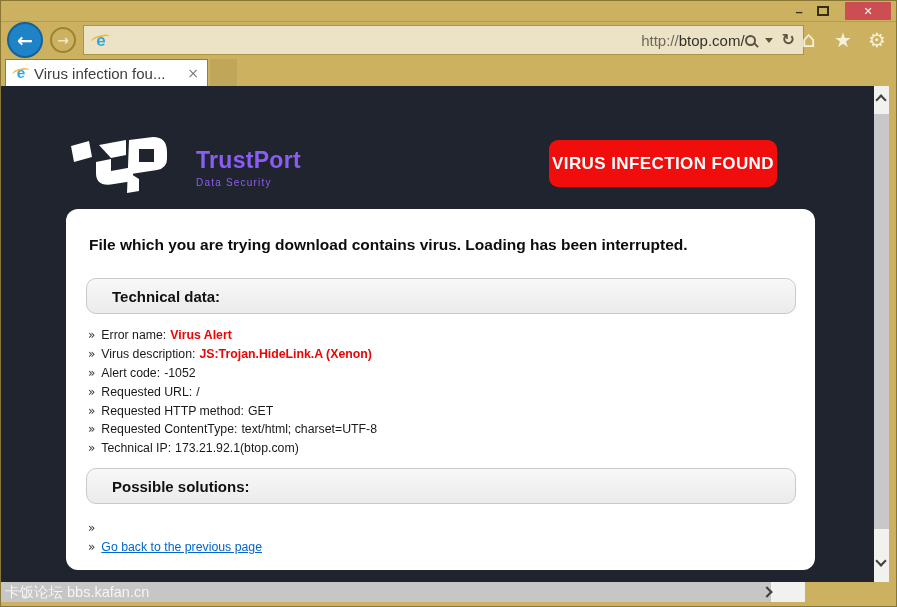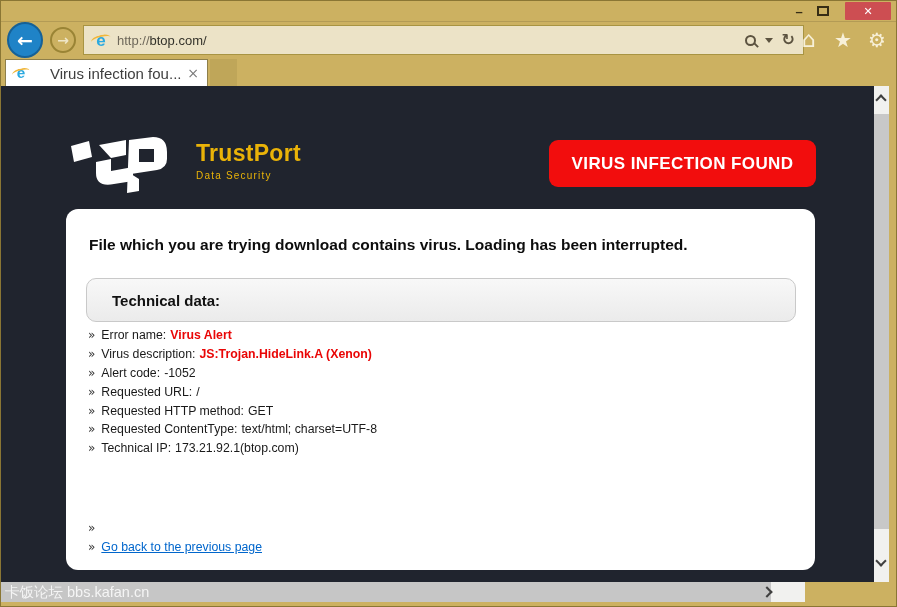--- a/index.html
+++ b/index.html
@@ -31,61 +31,61 @@
   .fwd-btn{ position:absolute; left:49px; top:5px; width:26px; height:26px; border-radius:50%;
             border:2px solid #9a8435; color:#efe6c8; font-size:14px; font-weight:bold;
             display:flex; align-items:center; justify-content:center;
             font-family:"DejaVu Sans","Liberation Sans",sans-serif; }
   .addressbar{ position:absolute; left:82px; top:3px; width:721px; height:30px;
                background:#ece3c7; border:1px solid #a89442; display:flex; align-items:center; padding:0 8px; }
   .ie-icon{ position:relative; width:18px; height:18px; display:inline-flex; align-items:center; justify-content:center;
             color:#2aa9e0; font-weight:bold; font-size:17px; line-height:1; }
   .ie-icon::after{ content:""; position:absolute; left:-1px; right:-1px; top:4px; height:7px;
                    border-top:2px solid #f0b73c; border-radius:50%; transform:rotate(-14deg); }
-  .url{ margin-left:7px; font-size:13px; white-space:nowrap; overflow:hidden; flex:1; }
+  .url{ margin-left:7px; font-size:15px; white-space:nowrap; overflow:hidden; flex:1;text-align:right; }
   .url .scheme{ color:#6e685a; }
   .url .host{ color:#33322a; }
   .addr-icons{ display:flex; align-items:center; gap:9px; }
   .mag{ position:relative; width:11px; height:11px; border:2px solid #5c5340; border-radius:50%; display:inline-block; }
   .mag::after{ content:""; position:absolute; width:6px; height:2px; background:#5c5340;
                transform:rotate(45deg); right:-5px; bottom:-2px; }
   .caret-down{ width:0; height:0; border-left:4px solid transparent; border-right:4px solid transparent;
                border-top:5px solid #5c5340; display:inline-block; }
   .refresh{ color:#5c5340; font-size:16px; font-weight:bold; line-height:1;
             font-family:"DejaVu Sans","Liberation Sans",sans-serif; }
   .nav-right{ position:absolute; right:6px; top:7px; display:flex; align-items:center; gap:8px; }
   .nav-right .g{ color:#f7f0d9; font-size:20px; line-height:1; width:26px; text-align:center;
                  font-family:"DejaVu Sans","Liberation Sans",sans-serif; }
   .nav-right .g.home{ font-size:22px; }
 
   
   .tabbar{ position:absolute; top:57px; left:0; right:0; height:28px; }
   .tab{ position:absolute; left:4px; top:1px; width:203px; height:27px; background:#fff;
         border:1px solid #8e7f4a; border-bottom:none; display:flex; align-items:center; padding:0 6px; }
   .tab .ie-icon{ transform:scale(.9); }
-  .tab-title{ margin-left:20px; font-size:15px; color:#3e3e3e; white-space:nowrap; overflow:hidden; flex:1; }
+  .tab-title{ margin-left:4px; font-size:15px; color:#3e3e3e; white-space:nowrap; overflow:hidden; flex:1; }
   .tab-close{ color:#7a7a7a; font-size:14px; line-height:1; padding:0 2px;
               font-family:"DejaVu Sans","Liberation Sans",sans-serif; }
   .newtab-stub{ position:absolute; left:209px; top:1px; width:27px; height:27px; background:#bfa659; }
 
   
   .viewport{ position:absolute; top:85px; left:0; width:888px; height:496px; background:#20242e; }
 
   .logo{ position:absolute; left:68px; top:47px; display:flex; }
-  .logo-text{ margin-left:22px; margin-top:7px; color:#eab308; }
+  .logo-text{ margin-left:22px; margin-top:14px; color:#8b5cf6; }
   .logo-name{ font-size:23px; font-weight:bold; letter-spacing:.3px; }
   .logo-tagline{ font-size:10px; font-weight:normal; letter-spacing:1.2px; margin-top:3px; }
 
-  .badge{ position:absolute; left:548px; top:54px; width:267px; height:47px; background:#f20d0d;
+  .badge{ position:absolute; left:548px; top:54px; width:228px; height:47px; background:#f20d0d;
           border-radius:9px; color:#fff; font-size:17px; font-weight:bold; letter-spacing:.4px;
           display:flex; align-items:center; justify-content:center; }
 
   .card{ position:absolute; left:65px; top:123px; width:749px; height:361px; background:#fff; border-radius:12px; }
   .heading{ position:absolute; left:23px; top:27px; width:710px; font-size:15.5px; font-weight:bold; color:#0d0d0d; }
-  .sec-bar{ position:absolute; left:20px; width:710px; height:44px; border:1px solid #c9c9c9; border-radius:10px;
+  .sec-bar{ position:absolute; left:20px; width:710px; height:36px; border:1px solid #c9c9c9; border-radius:10px;
             background:linear-gradient(#f8f8f8,#ebebeb); display:flex; align-items:center;text-align:center; }
   .sec-bar.tech{ top:69px; }
   .sec-bar.sol{ top:259px; }
   .sec-title{ margin-left:25px; font-size:15px; font-weight:bold; color:#111; }
 
   .list{ position:absolute; left:22px; }
   .list.tech{ top:117px; }
   .list.sol{ top:310px; }
   .li{ height:18.8px; display:flex; align-items:center; font-size:12.3px; color:#1a1a1a; }
   .li .b{ color:#333; font-size:12px; margin-right:6px;
@@ -209,20 +209,23 @@
           <span class="lb">Requested ContentType:</span>
           <span class="vl">text/html; charset=UTF-8</span>
         </div>
         <div class="li">
           <span class="b">»</span>
           <span class="lb">Technical IP:</span>
           <span class="vl">173.21.92.1(btop.com)</span>
         </div>
       </div>
 
+      <div class="sec-bar sol">
+        <span class="sec-title">Possible solutions:</span>
+      </div>
 
       <div class="list sol">
         <div class="li">
           <span class="b">»</span>
         </div>
         <div class="li">
           <span class="b">»</span>
           <a class="lb link">Go back to the previous page</a>
         </div>
       </div>

